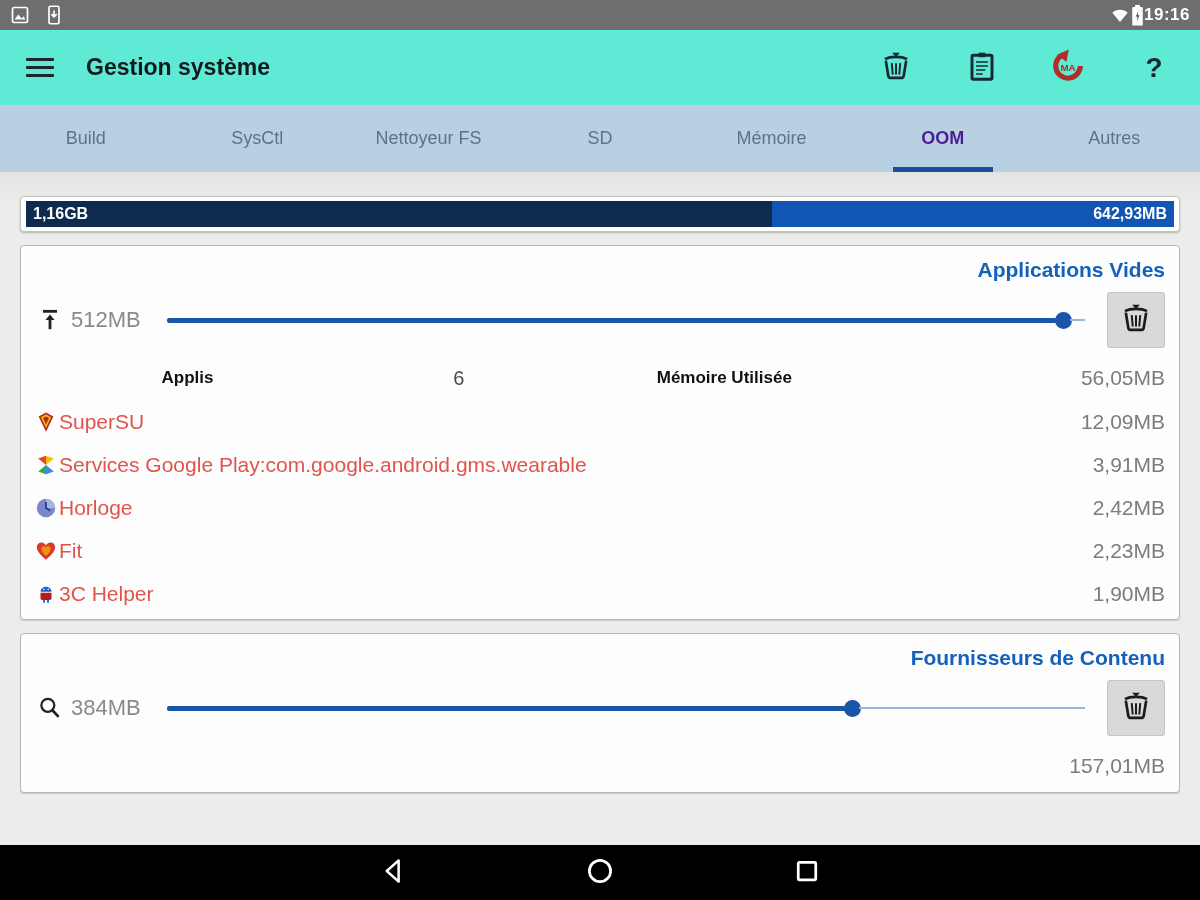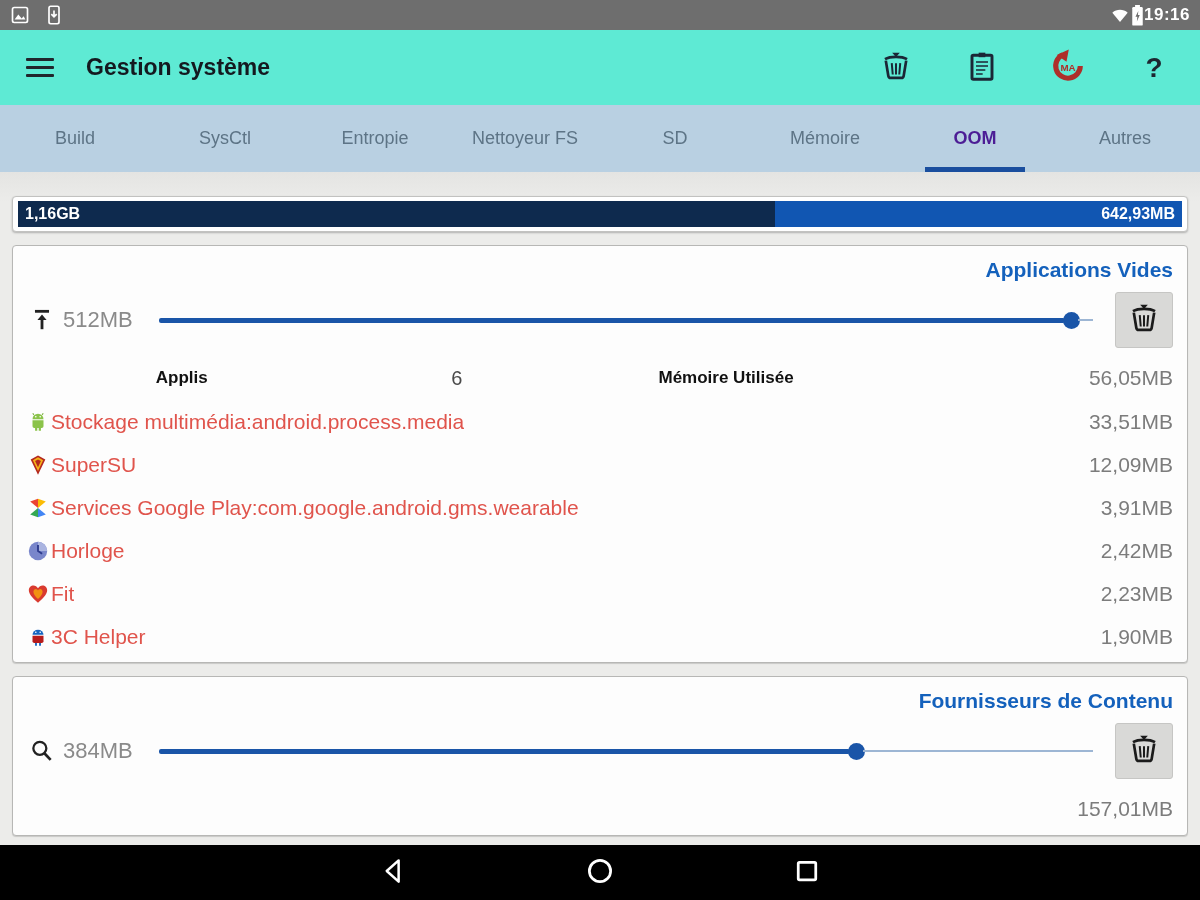--- a/index.html
+++ b/index.html
@@ -24,21 +24,21 @@
 
   
   .tab-bar { height:67px; background:#b9d0e2; display:flex; }
   .tab { flex:1; display:flex; align-items:center; justify-content:center; position:relative;
          font-size:18px; color:#5d7486; cursor:pointer; }
   .tab.selected { color:#4c1d95; font-weight:700; }
   .tab .underline { position:absolute; bottom:0; left:50%; transform:translateX(-50%);
                     width:100px; height:5px; background:#1a4e9e; }
 
   
-  .content { height:673px; background:linear-gradient(#e4e4e2,#ececea 30px); padding:0 12px; overflow:hidden; }
+  .content { height:673px; background:linear-gradient(#e4e4e2,#ececea 30px); padding:0 20px; overflow:hidden; }
 
   .mem-wrap { margin-top:24px; background:#fff; border:1px solid #c2c2c0; border-radius:4px;
               padding:4px 5px; box-shadow:0 1px 2px rgba(0,0,0,.25); }
   .mem-bar { display:flex; height:26px; overflow:hidden; }
   .mem-used { background:#0e2a4e; color:#fff; font-size:16px; font-weight:bold;
               display:flex; align-items:center; padding-left:7px; }
   .mem-free { background:#1156b2; color:#fff; font-size:16px; font-weight:bold; flex:1;
               display:flex; align-items:center; justify-content:flex-end; padding-right:7px; }
 
   .description { margin:10px auto 0; width:1130px; text-align:center; font-size:15px;
@@ -151,23 +151,20 @@
 </div>
 
 <div class="tab-bar">
   <div class="tab">
       <span>Build</span>
     </div>
   <div class="tab">
       <span>SysCtl</span>
     </div>
   <div class="tab">
-      <span>Entropie</span>
-    </div>
-  <div class="tab">
       <span>Nettoyeur FS</span>
     </div>
   <div class="tab">
       <span>SD</span>
     </div>
   <div class="tab">
       <span>Mémoire</span>
     </div>
   <div class="tab selected">
       <span>OOM</span>
@@ -221,33 +218,20 @@
       </div>
     </div>
 
     <div class="tbl-header">
       <div class="th-app">Applis</div>
       <div class="th-count">6</div>
       <div class="th-mem">Mémoire Utilisée</div>
       <div class="th-total">56,05MB</div>
     </div>
 
-    <div class="app-row">
-      <span class="app-ic">
-        <svg width="22" height="22" viewBox="0 0 24 24">
-            <path d="M7.5 4.2 L6.3 2.4 M16.5 4.2 L17.7 2.4" stroke="#7cb342" stroke-width="1.2"></path>
-            <path d="M6 9 a6 6 0 0 1 12 0 z" fill="#8bc34a"></path>
-            <circle cx="9.6" cy="6.3" r=".9" fill="#fff"></circle>
-            <circle cx="14.4" cy="6.3" r=".9" fill="#fff"></circle>
-            <path d="M6 10 h12 v6.5 a2 2 0 0 1 -2 2 h-.8 v3 h-2.4 v-3 h-1.6 v3 H8.8 v-3 H8 a2 2 0 0 1 -2 -2 z" fill="#8bc34a"></path>
-          </svg>
-      </span>
-      <span class="app-name">Stockage multimédia:android.process.media</span>
-      <span class="app-val">33,51MB</span>
-    </div>
 
     <div class="app-row">
       <span class="app-ic">
         <svg width="22" height="22" viewBox="0 0 24 24">
             <path d="M12 1.5 L20 6 L12 22.5 L4 6 Z" fill="#b4281e"></path>
             <path d="M12 3.5 L17.6 6.7 L12 18.5 L6.4 6.7 Z" fill="#f6b319"></path>
             <path d="M12 6 L15.2 7.7 L12 14.5 L8.8 7.7 Z" fill="#b4281e"></path>
           </svg>
       </span>
       <span class="app-name">SuperSU</span>

